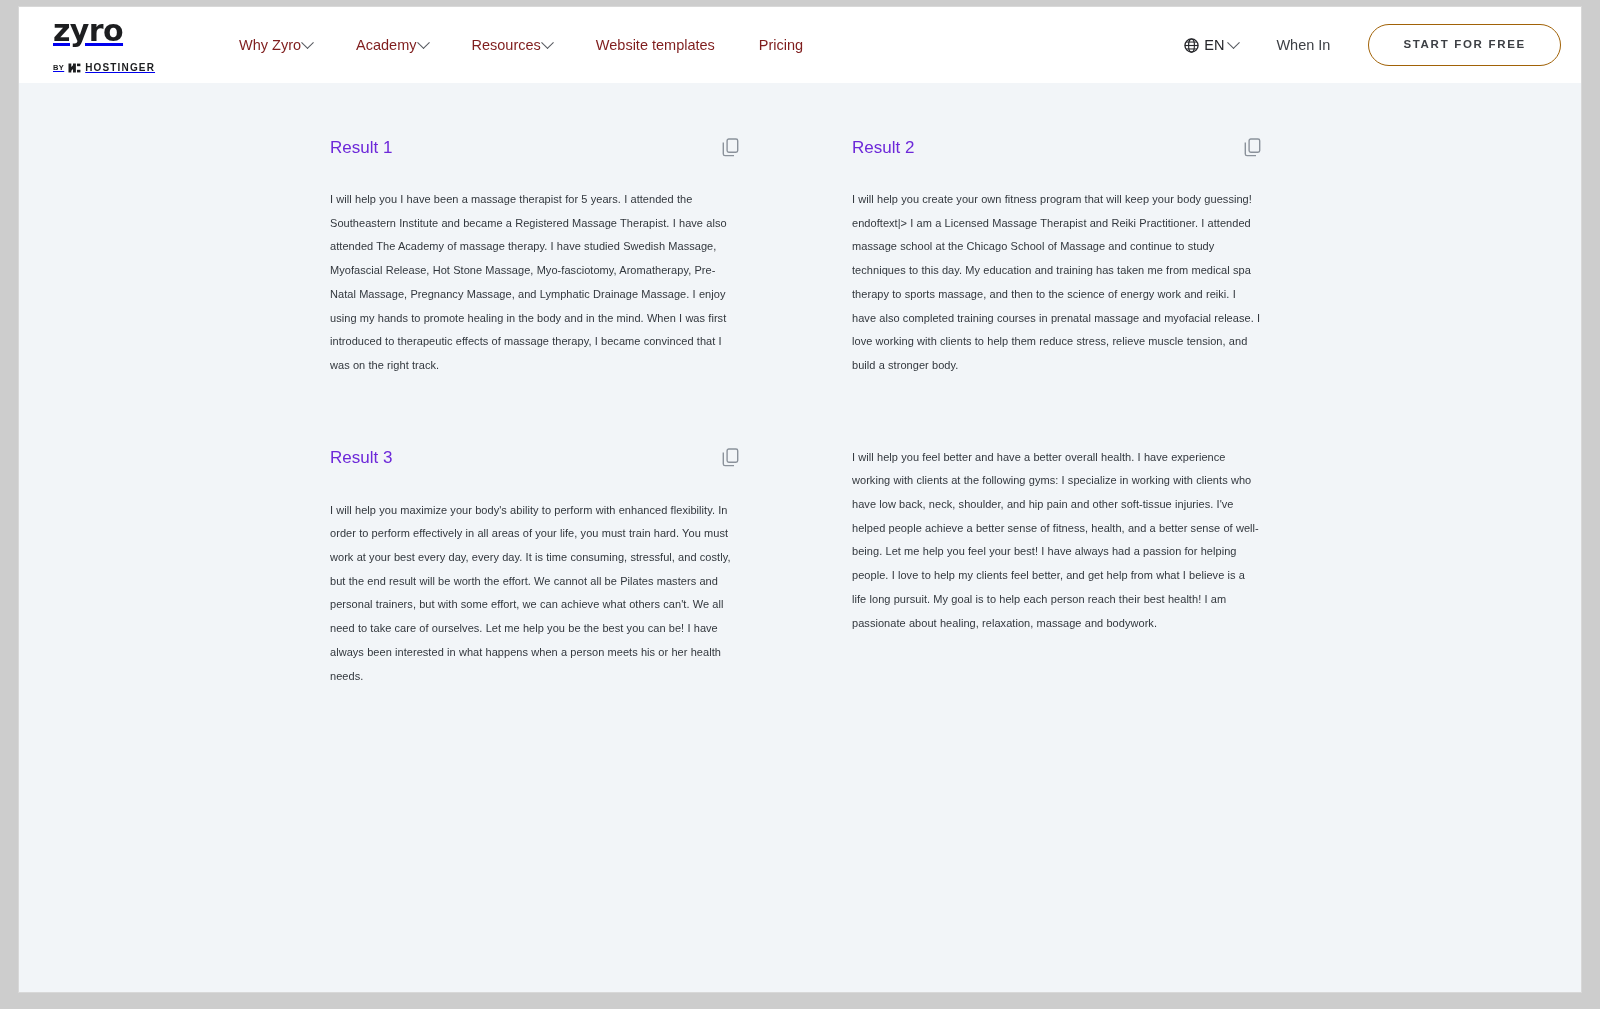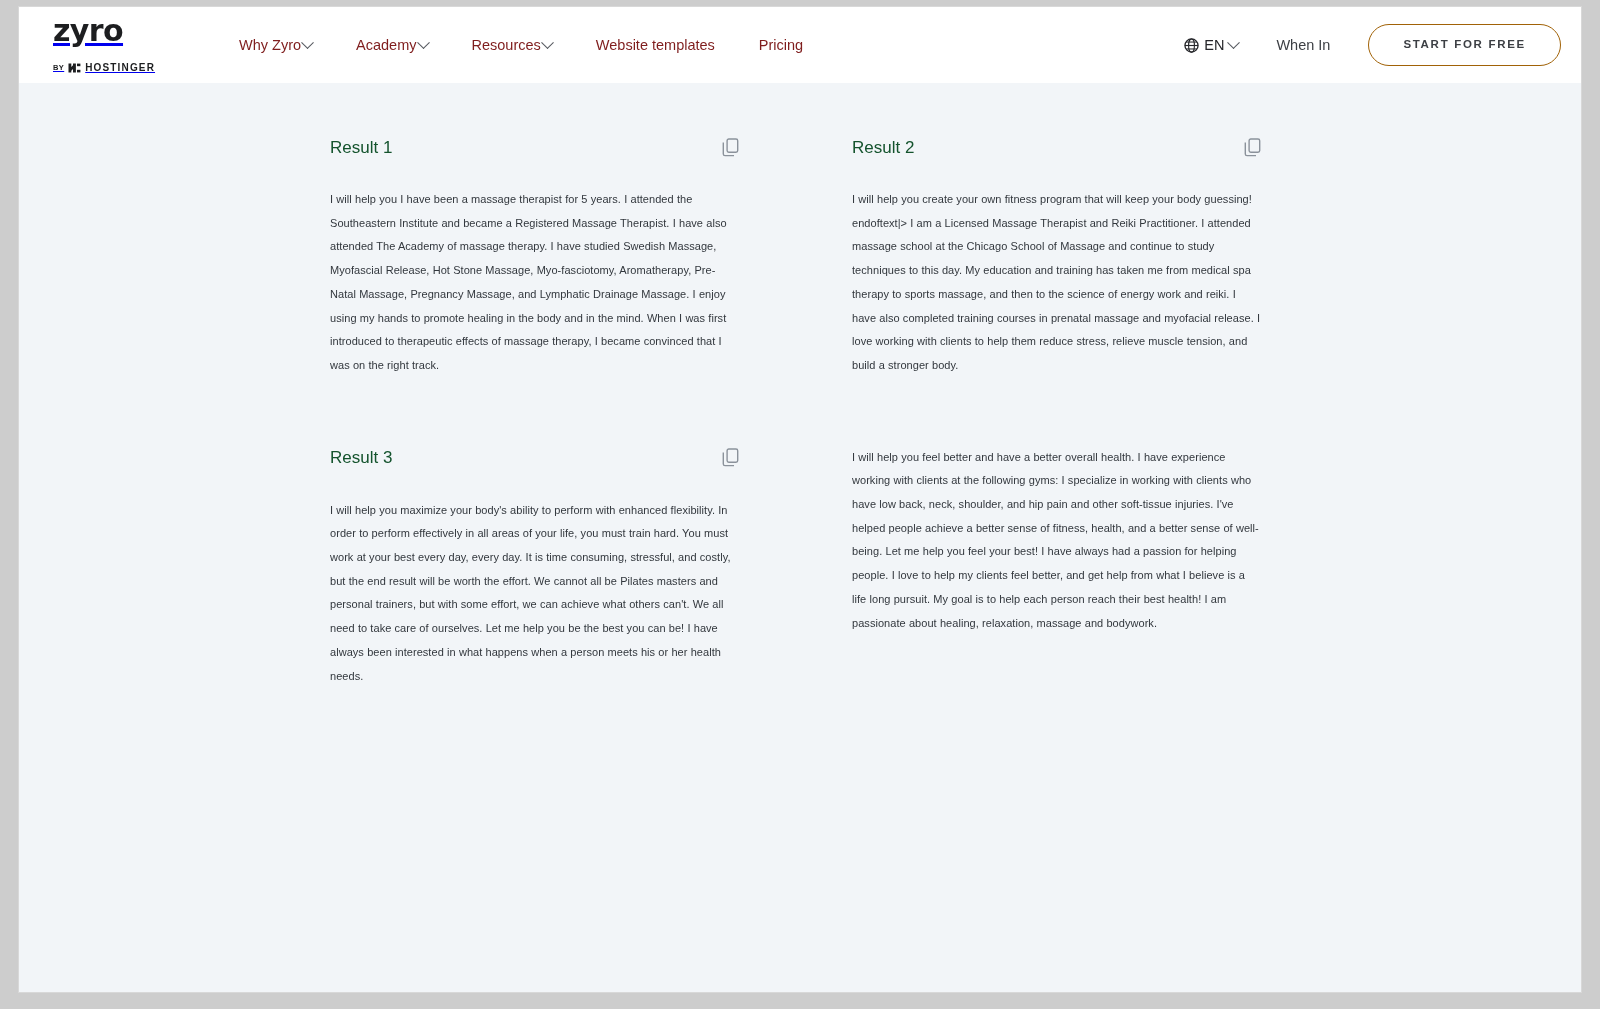--- a/index.html
+++ b/index.html
@@ -162,21 +162,21 @@
 
   .result-head {
     display: flex;
     align-items: center;
     justify-content: space-between;
     margin-bottom: 29px;
     height: 24px;
   }
   .result-title {
     font-size: 17px;
-    color: #14532d;
+    color: #6d28d9;
     font-weight: 400;
     line-height: 1;
   }
   .copy-btn {
     background: none;
     border: none;
     padding: 0;
     cursor: pointer;
     width: 20px;
     height: 22px;

